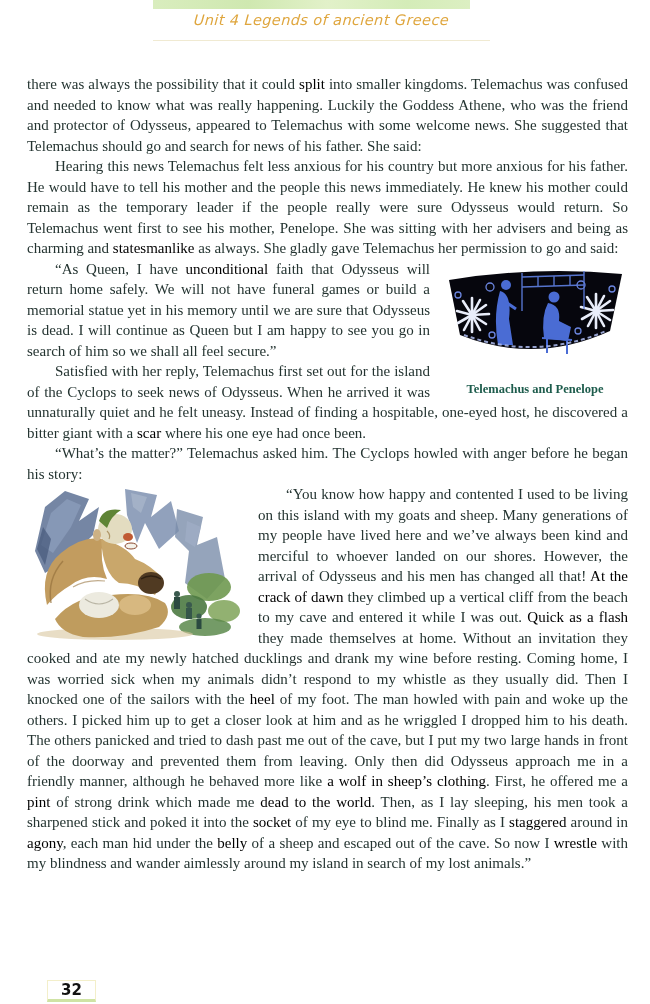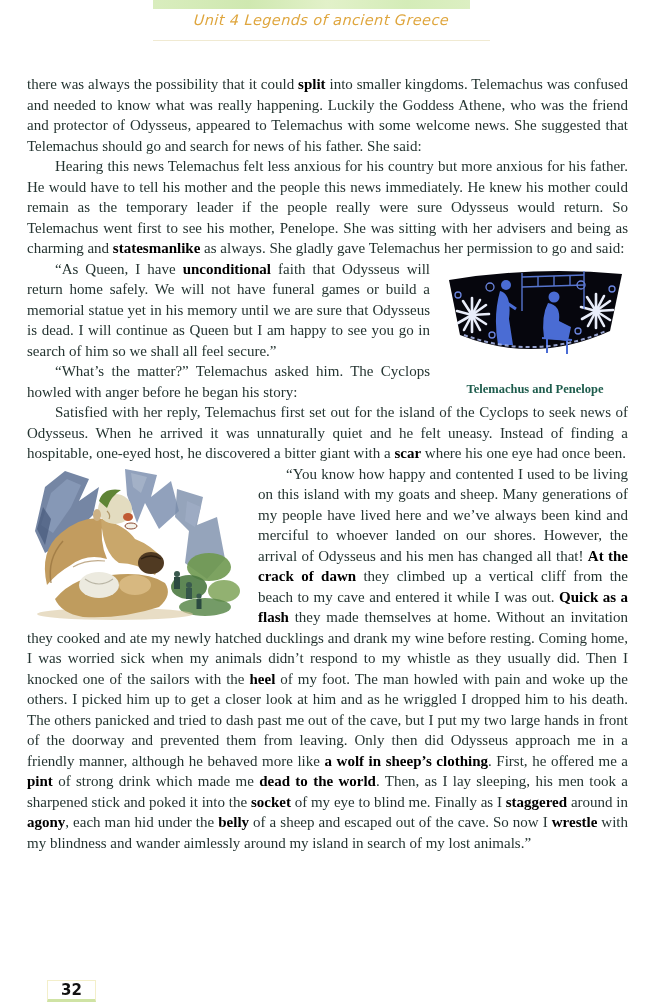--- a/index.html
+++ b/index.html
@@ -16,21 +16,21 @@
     font-family:"DejaVu Sans", sans-serif;font-style:italic;font-size:14.5px;
     color:#dfa63e;letter-spacing:0.4px;transform:skewX(-4deg);
   }
   
   #article{
     position:absolute;left:27px;top:74px;width:601px;
     font-size:15px;line-height:20.5px;color:#243431;text-align:justify;
   }
   #article p{margin:0;}
   #article p.indent{text-indent:28px;}
-  #article b{color:#000000;font-weight:bold;}
+  #article b{color:#000000;font-weight:normal;}
   
   .fig-vase{float:right;width:186px;margin:2px 0 4px 12px;text-align:center;}
   .fig-vase svg{display:block;}
   .fig-caption{
     margin-top:17px;font-size:12.5px;font-weight:bold;color:#1d5c4c;
     font-family:"Liberation Serif", serif;line-height:14px;
   }
   .fig-cyclops{float:left;width:221px;margin:3px 10px 3px 0;}
   .fig-cyclops svg{display:block;}
   
@@ -123,22 +123,22 @@
             <line x1="100" y1="77" x2="130" y2="79"></line>
           </g>
         </g>
 
         <path d="M22,74 Q93,100 164,70" fill="none" stroke="#aebcf0" stroke-width="2" stroke-dasharray="4,3" opacity="0.85"></path>
       </svg>
       <div class="fig-caption">Telemachus and Penelope</div>
     </div>
 
     <p class="indent">“As Queen, I have <b>unconditional</b> faith that Odysseus will return home safely. We will not have funeral games or build a memorial statue yet in his memory until we are sure that Odysseus is dead. I will continue as Queen but I am happy to see you go in search of him so we shall all feel secure.”</p>
+    <p class="indent">Satisfied with her reply, Telemachus first set out for the island of the Cyclops to seek news of Odysseus. When he arrived it was unnaturally quiet and he felt uneasy. Instead of finding a hospitable, one-eyed host, he discovered a bitter giant with a <b>scar</b> where his one eye had once been.</p>
     <p class="indent">“What’s the matter?” Telemachus asked him. The Cyclops howled with anger before he began his story:</p>
-    <p class="indent">Satisfied with her reply, Telemachus first set out for the island of the Cyclops to seek news of Odysseus. When he arrived it was unnaturally quiet and he felt uneasy. Instead of finding a hospitable, one-eyed host, he discovered a bitter giant with a <b>scar</b> where his one eye had once been.</p>
 
     <div class="fig-cyclops">
       <svg width="221" height="154" viewBox="0 0 221 154">
 
         <polygon points="8,64 18,20 38,4 62,12 52,34 72,20 66,48 42,72 18,86" fill="#66799a" opacity="0.9"></polygon>
         <polygon points="14,58 24,26 40,12 54,18 44,40 26,66" fill="#8b9cba" opacity="0.8"></polygon>
         <polygon points="10,62 16,40 24,52 18,78" fill="#46597a" opacity="0.7"></polygon>
 
         <polygon points="98,2 130,8 124,30 144,14 152,44 132,62 118,36 110,56 100,28" fill="#7e90b0" opacity="0.85"></polygon>
         <polygon points="104,6 120,10 114,26 106,20" fill="#a8b5c9" opacity="0.8"></polygon>

